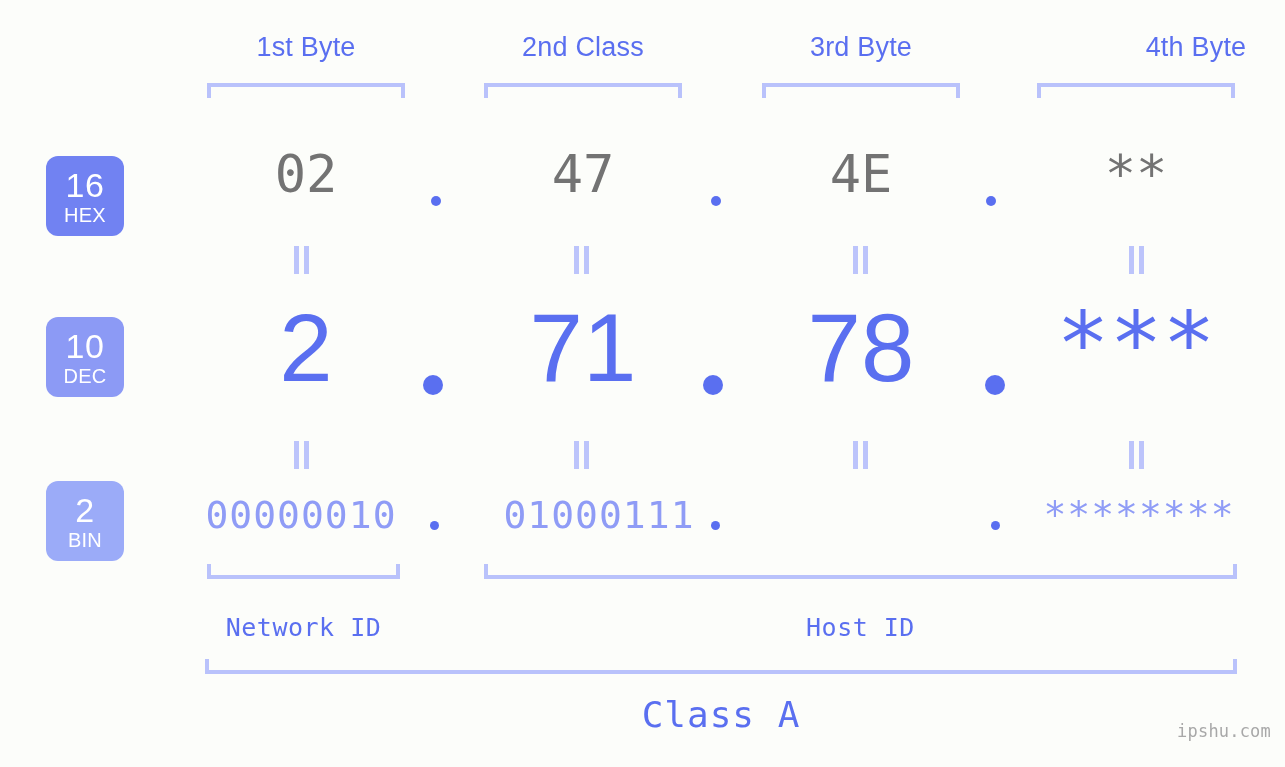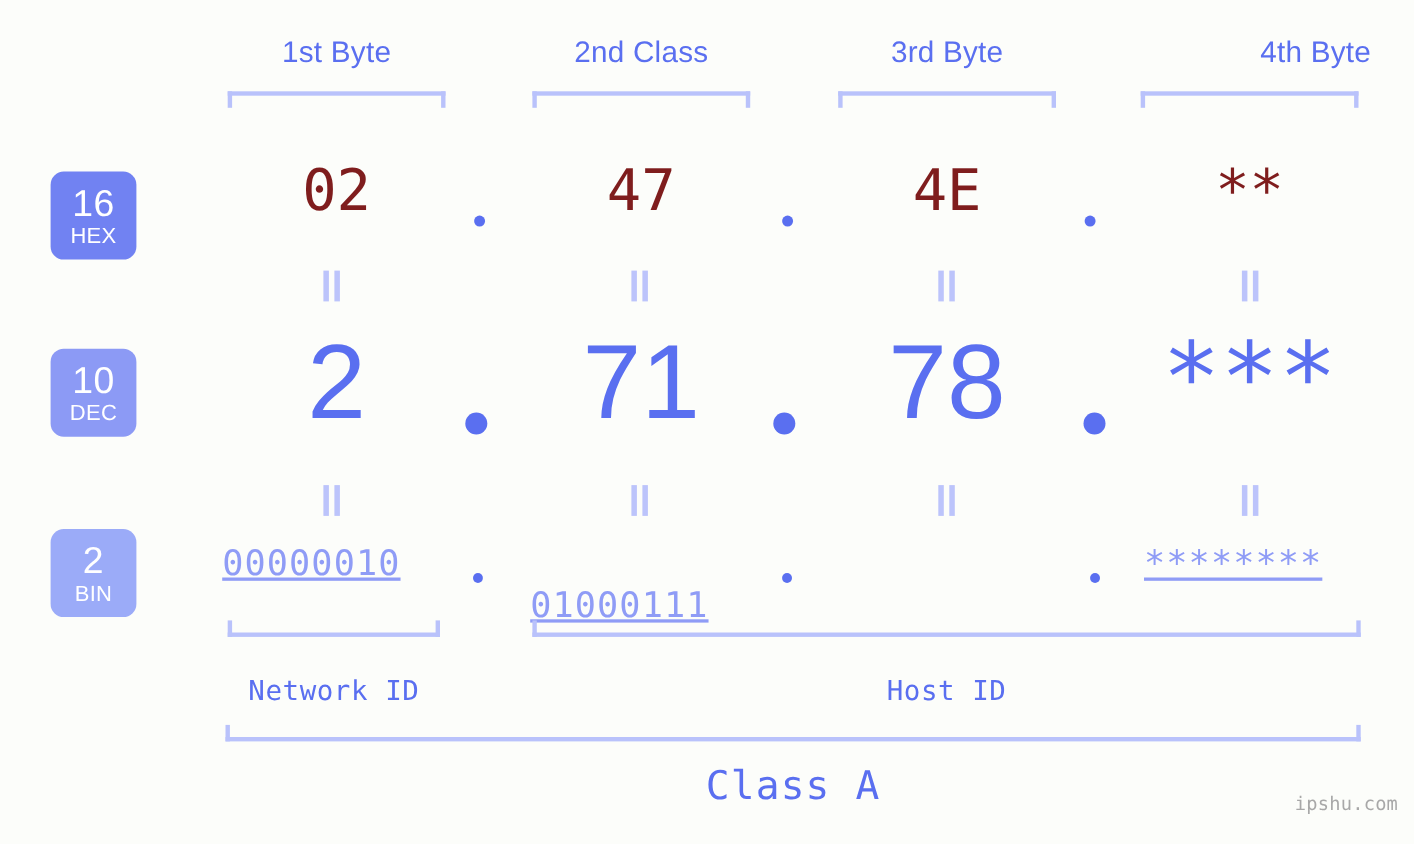--- a/index.html
+++ b/index.html
@@ -76,21 +76,21 @@
     letter-spacing: 0.3px;
   }
 
   
   .hex-cell {
     position: absolute;
     top: 148px;
     text-align: center;
     font-family: "DejaVu Sans Mono", monospace;
     font-size: 52px;
-    color: #7f1d1d;
+    color: #737373;
     white-space: nowrap;
     line-height: 1;
   }
   .hex-dot {
     position: absolute;
     top: 196px;
     width: 10px;
     height: 10px;
     border-radius: 50%;
     background: #5a6ff0;
@@ -117,27 +117,27 @@
     width: 20px;
     height: 20px;
     border-radius: 50%;
     background: #5a6ff0;
   }
 
   
   .bin-cell {
     position: absolute;
     top: 496px;
-    font-family: "DejaVu Sans Mono", monospace;
-    font-size: 32px;
+    text-align: center;
+    font-family: "DejaVu Sans Mono", monospace;
+    font-size: 38px;
     color: #8f9cf6;
     white-space: nowrap;
     line-height: 1;
     letter-spacing: 1px;
-    text-decoration: underline;
   }
   .bin-dot {
     position: absolute;
     top: 521px;
     width: 9px;
     height: 9px;
     border-radius: 50%;
     background: #5a6ff0;
   }
 
@@ -260,21 +260,21 @@
       <i></i>
       <i></i>
     </div>
   <div class="eq" style="left:1125px; top:441px;">
       <i></i>
       <i></i>
     </div>
 
   <div class="bin-cell" style="left:202px; width:198px;">00000010</div>
   <div class="bin-dot" style="left:430px;"></div>
-  <div class="bin-cell" style="left:482px; width:198px;margin-top:38px;">01000111</div>
+  <div class="bin-cell" style="left:500px; width:198px;">01000111</div>
   <div class="bin-dot" style="left:711px;"></div>
   <div class="bin-dot" style="left:991px;"></div>
   <div class="bin-cell" style="left:1040px; width:198px;">********</div>
 
   <div class="bracket bracket-bottom" style="left:207px; top:564px; width:193px;"></div>
   <div class="bracket bracket-bottom" style="left:484px; top:564px; width:753px;"></div>
 
   <div class="id-label" style="left:207px; top:613px; width:193px;">Network ID</div>
   <div class="id-label" style="left:484px; top:613px; width:753px;">Host ID</div>
 

